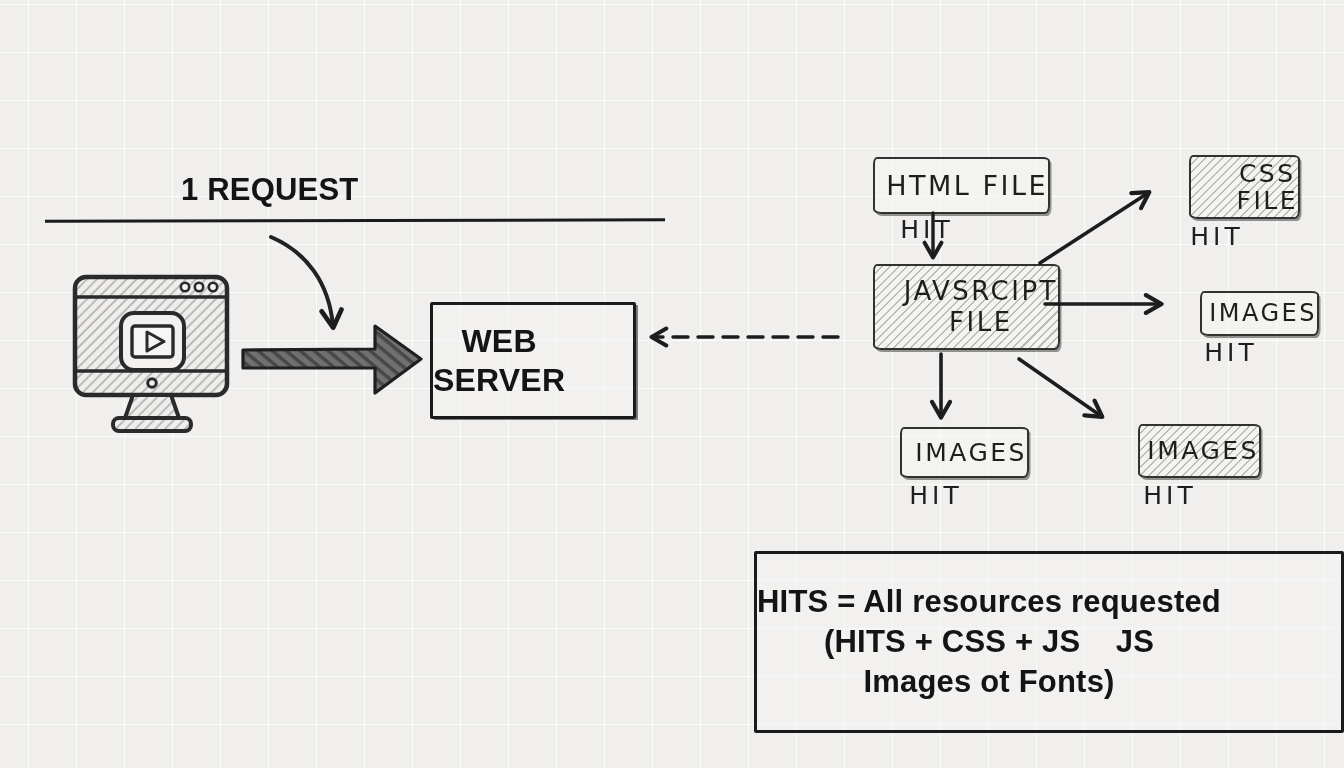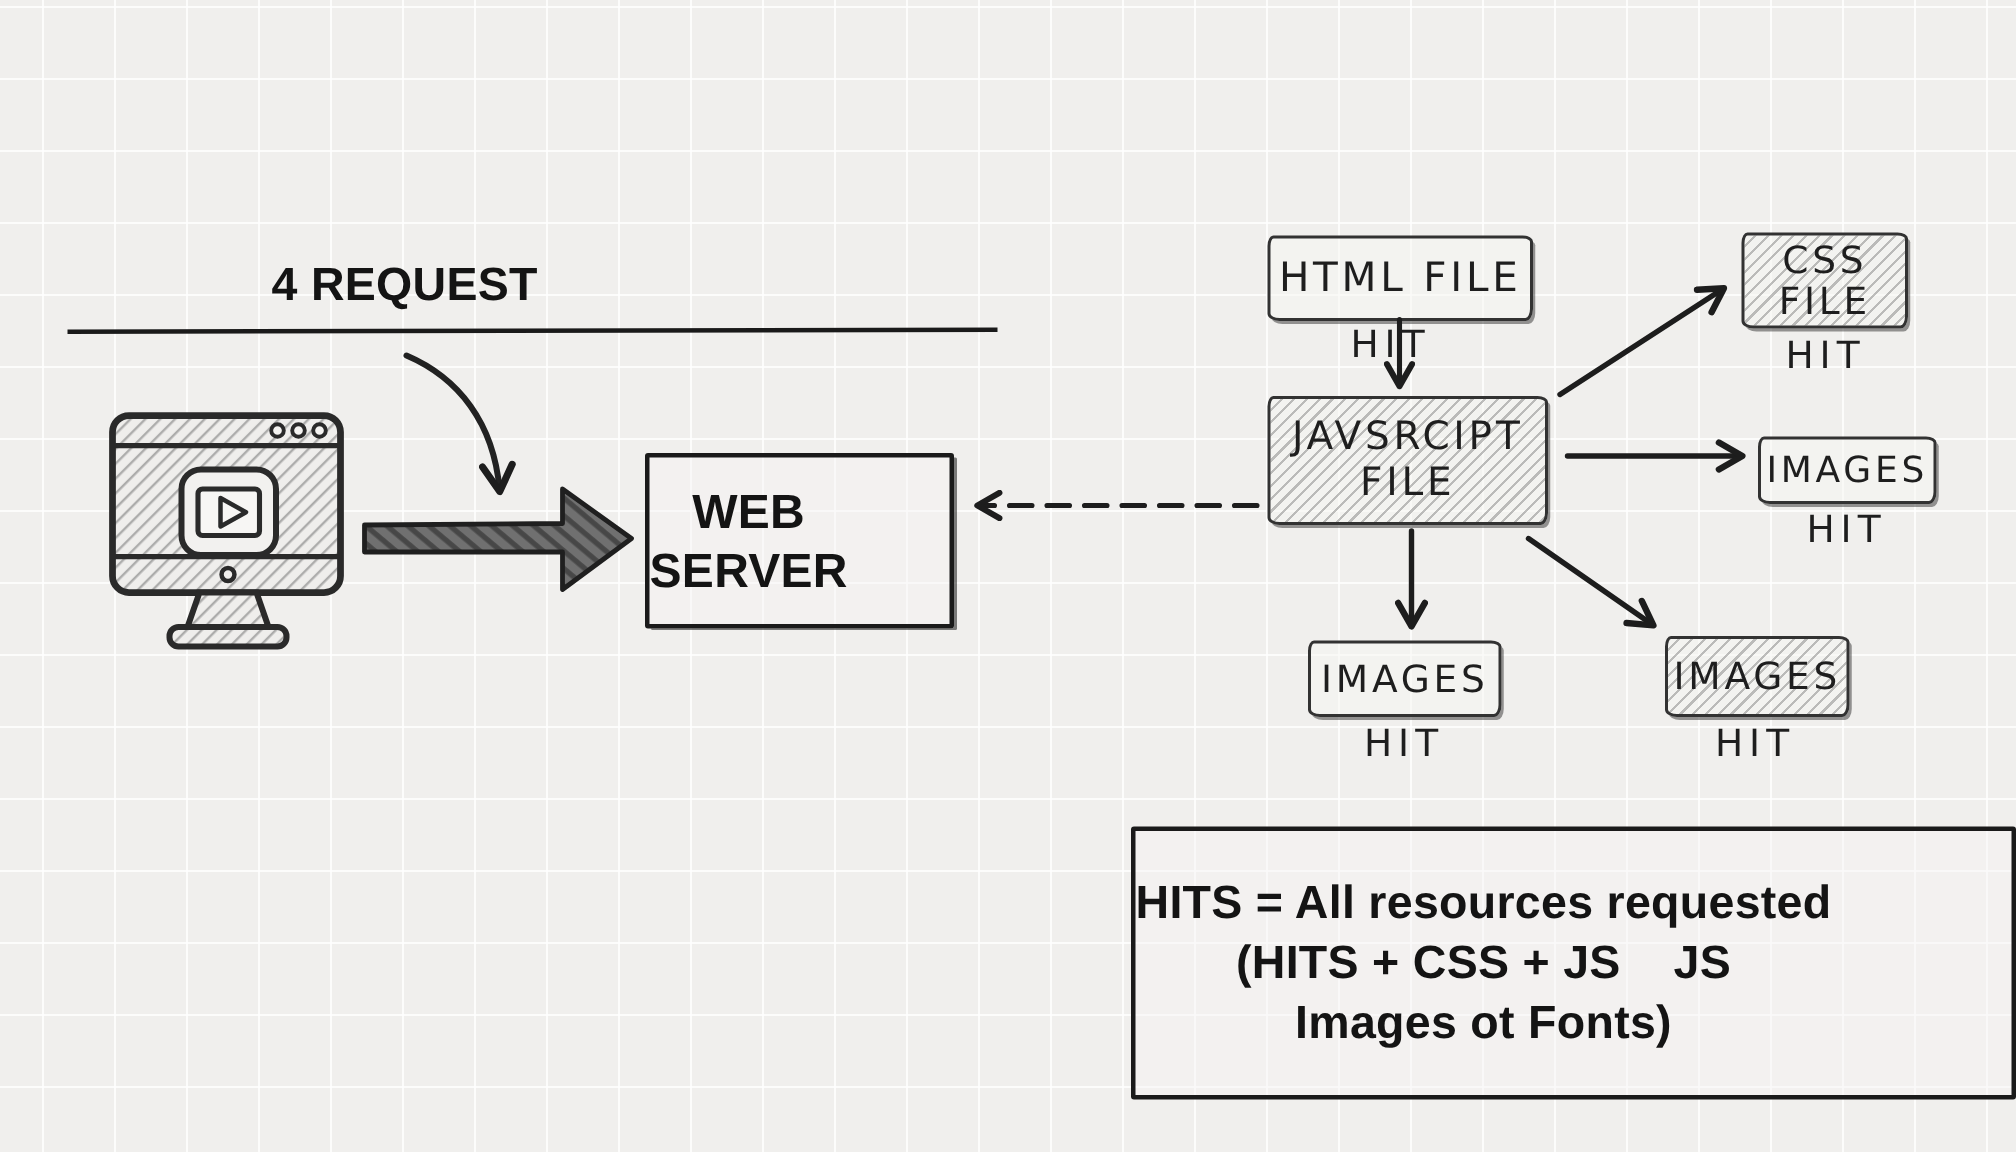--- a/index.html
+++ b/index.html
@@ -34,22 +34,23 @@
     text-align:center; line-height:1.18;
   }
 
   
   .sketchbox {
     position:absolute;
     border:2.6px solid #323232;
     border-radius:4px 7px 5px 8px / 7px 4px 8px 5px;
     box-shadow:2px 2.5px 0 -0.5px rgba(50,50,50,0.5);
     display:flex; flex-direction:column;
-    align-items:center; justify-content:center;
+    align-items:flex-end; justify-content:center;
     background:rgba(246,245,243,0.55);
+    margin-left:28px;
   }
   .hatched {
     background-image:repeating-linear-gradient(135deg,
       rgba(100,100,100,0) 0px, rgba(100,100,100,0) 4.5px,
       rgba(95,95,95,0.38) 4.5px, rgba(95,95,95,0.38) 6px);
   }
 
   .heavybox {
     position:absolute;
     border:3px solid #1a1a1a;
@@ -63,21 +64,21 @@
   .pre { white-space:pre; }
 
   svg { display:block; }
   .overlay { position:absolute; left:0; top:0; pointer-events:none; }
 </style>
 </head>
 <body>
 
 <div id="canvas">
 
-  <div class="abs bold-note" style="left:181px; top:172px; font-size:31px;">4 REQUEST</div>
+  <div class="abs bold-note" style="left:181px; top:172px; font-size:31px;">1 REQUEST</div>
 
   <div class="abs" style="left:45px; top:219px; width:620px; height:3px; background:#1a1a1a; transform:rotate(-0.12deg);"></div>
 
   <svg class="abs" style="left:66px; top:266px;" width="172" height="172" viewBox="0 0 172 172">
     <defs>
       <pattern id="mhatch" width="7" height="7" patternUnits="userSpaceOnUse" patternTransform="rotate(-45)">
         <rect width="7" height="7" fill="#efeeec"></rect>
         <rect width="7" height="1.6" y="2.5" fill="rgba(90,90,90,0.45)"></rect>
       </pattern>
     </defs>

